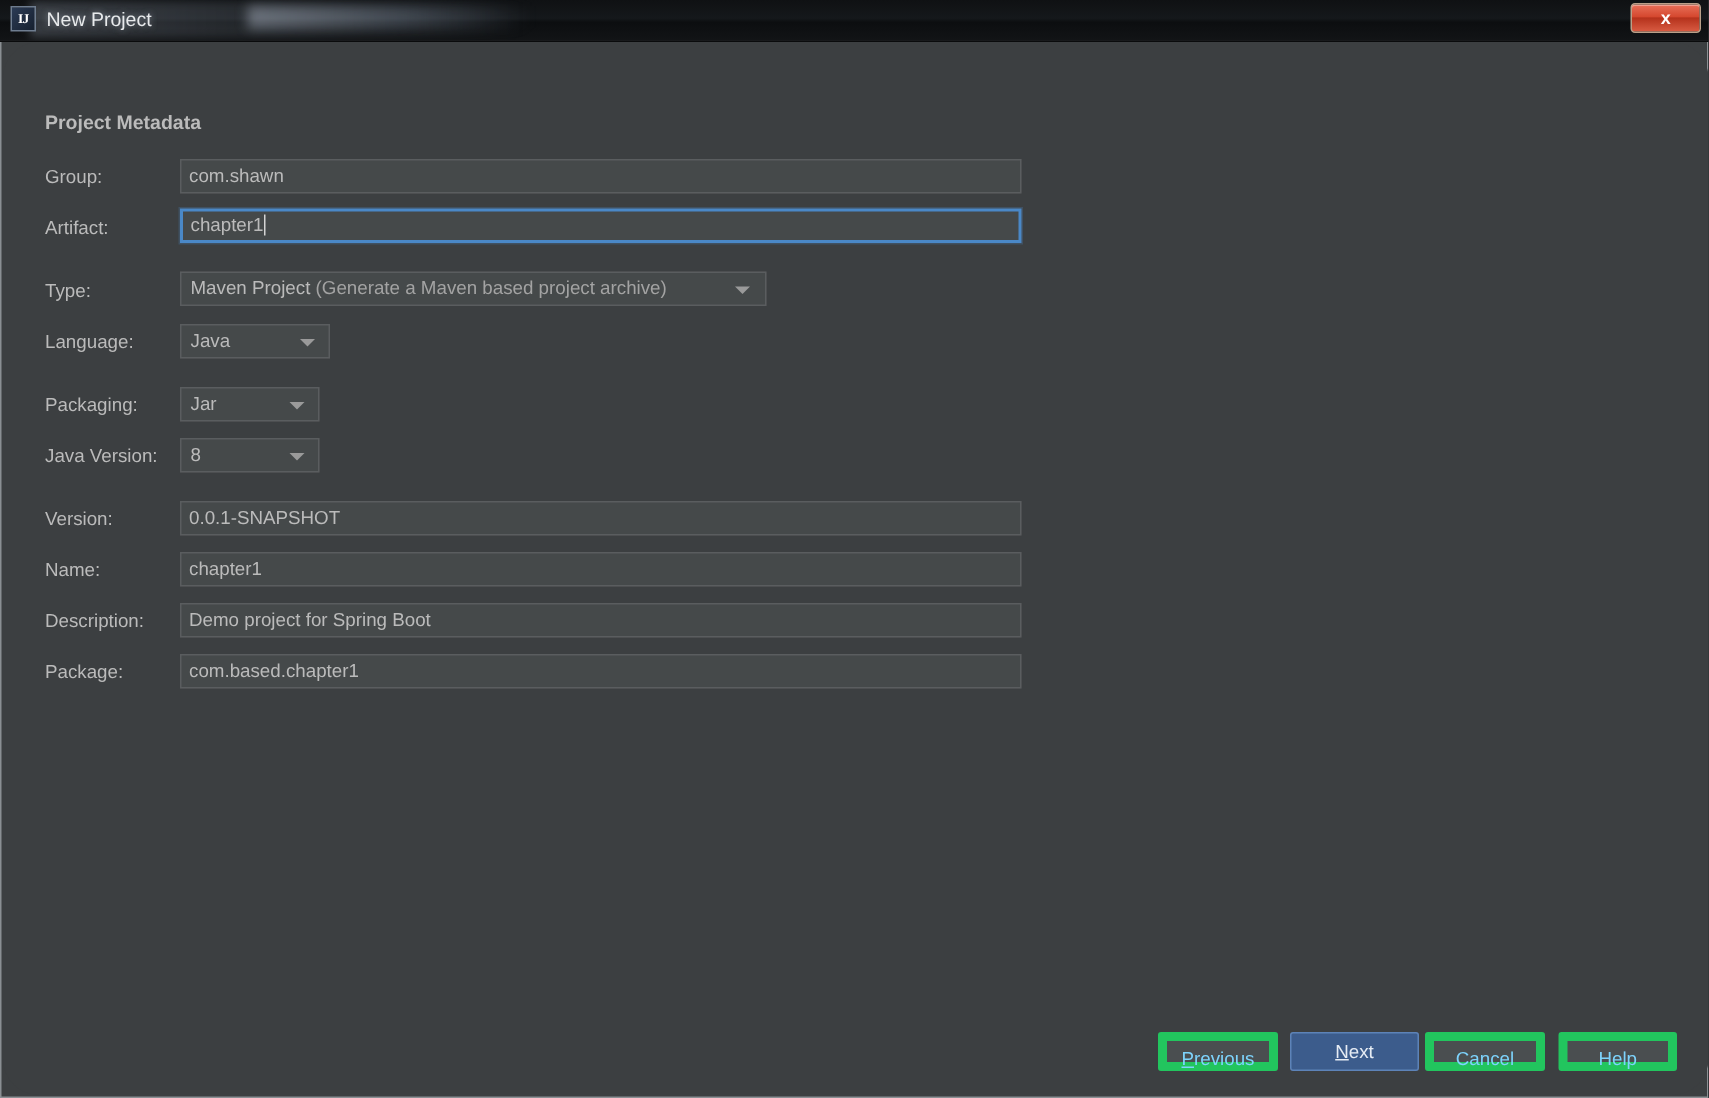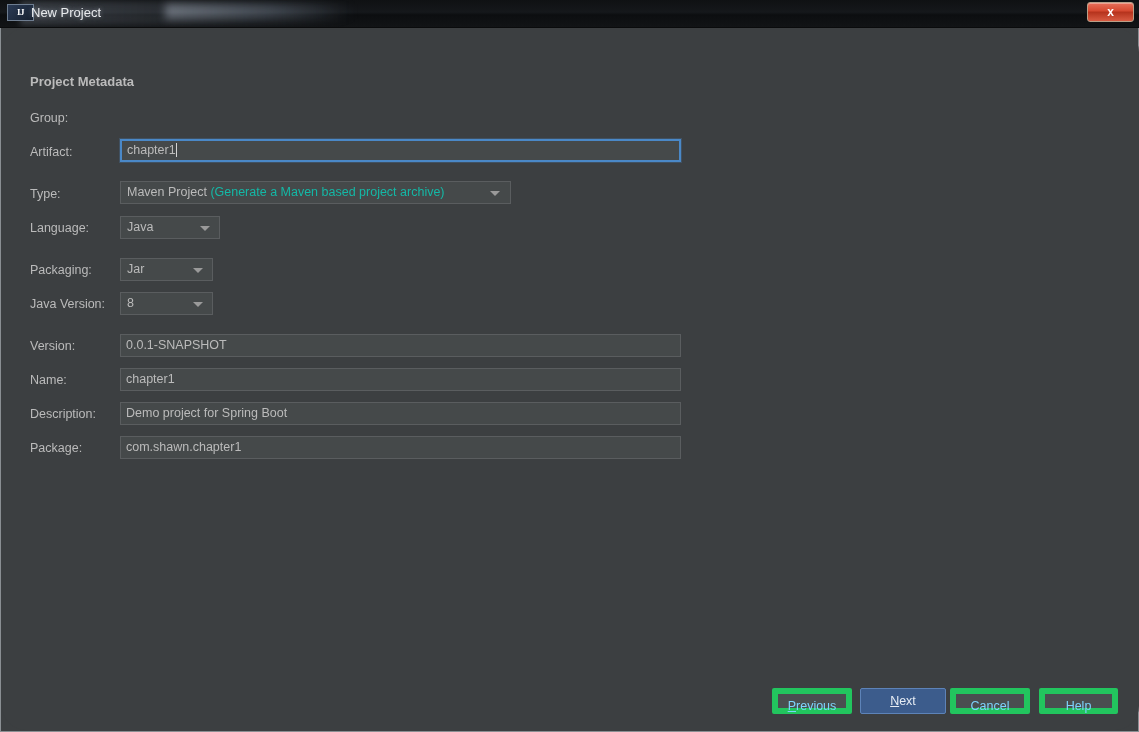--- a/index.html
+++ b/index.html
@@ -42,21 +42,21 @@
     position: absolute;
     left: 165px; top: 4px;
     width: 190px; height: 15px;
     background: linear-gradient(to right, rgba(185,195,210,0.45), rgba(150,165,185,0.30) 55%, rgba(0,0,0,0));
     filter: blur(4px);
     pointer-events: none;
   }
   .ij-icon {
     position: absolute;
     left: 7px; top: 4px;
-    width: 27px; height: 17px;
+    width: 17px; height: 17px;
     background: linear-gradient(135deg, #2b3b55 0%, #16202f 100%);
     border: 1px solid #6e7d90;
     box-sizing: border-box;
     color: #ffffff;
     font-size: 9px;
     font-weight: bold;
     line-height: 15px;
     text-align: center;
     letter-spacing: -0.5px;
     font-family: "Liberation Serif", serif;
@@ -162,21 +162,21 @@
     border: 1px solid #5a5d5f;
     box-sizing: border-box;
     font-size: 12.5px;
     color: #bbbbbb;
     line-height: 21px;
     padding-left: 6px;
     white-space: nowrap;
     overflow: hidden;
     cursor: default;
   }
-  .combo .dim { color: #14b8a6; }
+  .combo .dim { color: #a3a3a3; }
   .combo-arrow {
     position: absolute;
     top: 9px;
     width: 0; height: 0;
     border-left: 5px solid transparent;
     border-right: 5px solid transparent;
     border-top: 5px solid #9a9a9a;
   }
 
   
@@ -212,20 +212,21 @@
     <div class="title-text">New Project</div>
     <div class="close-btn">x</div>
   </div>
 
   <div class="frame">
     <div class="content">
 
       <div class="section-title">Project Metadata</div>
 
       <div class="row-label" style="top:83px">Group:</div>
+      <div class="field wide" style="top:78px">com.shawn</div>
 
       <div class="row-label" style="top:117px">Artifact:</div>
       <div class="field wide focused" style="top:111px"><span>chapter1</span><span class="caret"></span></div>
 
       <div class="row-label" style="top:159px">Type:</div>
       <div class="combo" style="top:153px;width:391px"><span>Maven Project</span><span class="dim"> (Generate a Maven based project archive)</span><span class="combo-arrow" style="right:10px"></span></div>
 
       <div class="row-label" style="top:193px">Language:</div>
       <div class="combo" style="top:188px;width:100px"><span>Java</span><span class="combo-arrow" style="right:9px"></span></div>
 
@@ -238,21 +239,21 @@
       <div class="row-label" style="top:311px">Version:</div>
       <div class="field wide" style="top:306px">0.0.1-SNAPSHOT</div>
 
       <div class="row-label" style="top:345px">Name:</div>
       <div class="field wide" style="top:340px">chapter1</div>
 
       <div class="row-label" style="top:379px">Description:</div>
       <div class="field wide" style="top:374px">Demo project for Spring Boot</div>
 
       <div class="row-label" style="top:413px">Package:</div>
-      <div class="field wide" style="top:408px">com.shawn.chapter1</div>
+      <div class="field wide" style="top:408px">com.based.chapter1</div>
 
       <div class="btn" style="left:770px;top:660px;width:80px"><span></span><u>P</u><span>revious</span></div>
 
       <div class="btn default" style="left:858px;top:660px;width:86px"><span></span><u>N</u><span>ext</span></div>
 
       <div class="btn" style="left:948px;top:660px;width:80px">Cancel</div>
 
       <div class="btn" style="left:1037px;top:660px;width:79px">Help</div>
 
     </div>

